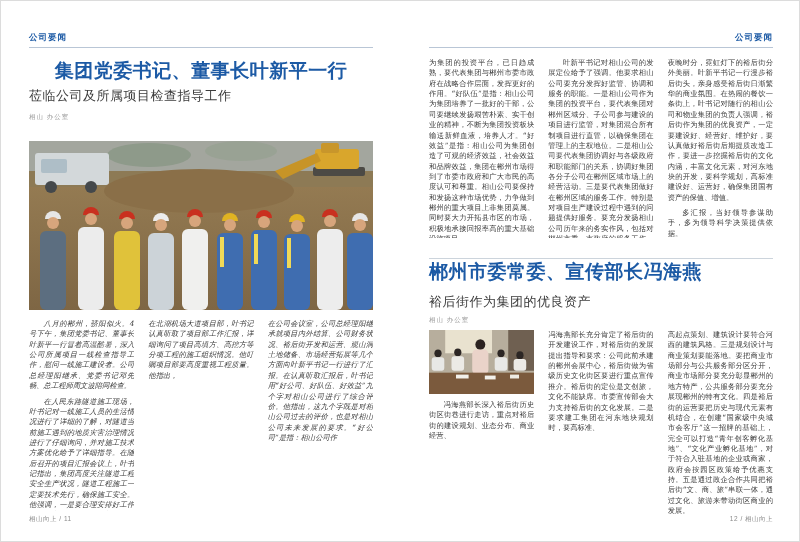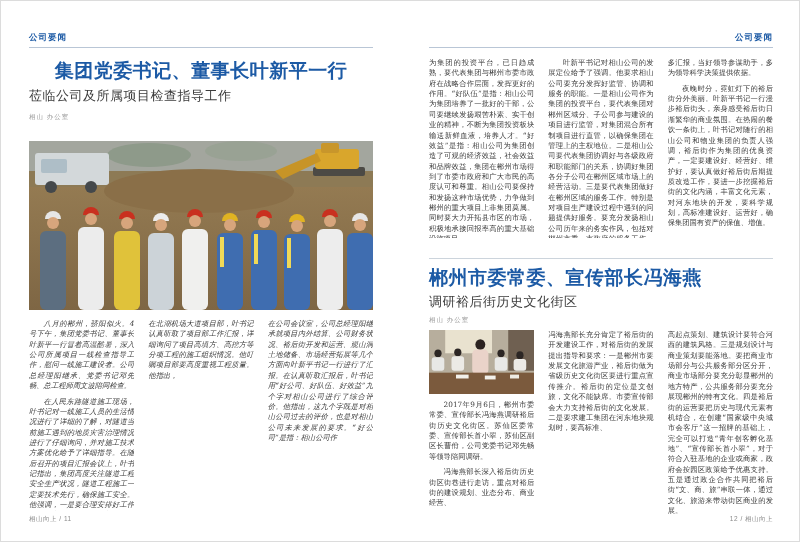--- a/index.html
+++ b/index.html
@@ -45,21 +45,21 @@
        text-align:justify;word-break:break-all;}
   .col p{margin:0 0 5px 0;text-indent:2em;}
   .col.cont p:first-child{text-indent:0;}
 
   .cols-left{top:318px;height:192px;font-style:italic;}
   .cols-r1{top:57px;height:180px;}
   .cols-r2{top:329px;height:188px;}
 
   .divider{position:absolute;top:257px;left:28px;width:344px;border-top:1px solid #ccd4dc;}
 
-  .title2{top:266px;}
+  .title2{top:260px;}
   .subtitle2{top:292px;}
   .byline2{top:315px;}
   .page.left .title{top:59px;text-align:center;}
   .page.left .subtitle{top:86px;}
   .page.left .byline{top:112px;}
 
   .footer{
     position:absolute;top:514px;font-family:"Liberation Sans","DejaVu Sans",sans-serif;
     font-size:6.5px;color:#8a8a8a;letter-spacing:0.5px;
   }
@@ -159,29 +159,29 @@
     <div class="rule"></div>
 
     <div class="cols cols-r1">
       <div class="col cont">
           <p>为集团的投资平台，已日趋成熟，要代表集团与郴州市委市政府在战略合作层面，发挥更好的作用。“好队伍”是指：相山公司为集团培养了一批好的干部，公司要继续发扬艰苦朴素、实干创业的精神，不断为集团投资板块输送新鲜血液，培养人才。“好效益”是指：相山公司为集团创造了可观的经济效益，社会效益和品牌效益，集团在郴州市场得到了市委市政府和广大市民的高度认可和尊重。相山公司要保持和发扬这种市场优势，力争做到郴州的重大项目上非集团莫属。同时要大力开拓县市区的市场，积极地承接回报率高的重大基础设施项目。</p>
         </div>
       <div class="col">
           <p>叶新平书记对相山公司的发展定位给予了强调。他要求相山公司要充分发挥好监管、协调和服务的职能。一是相山公司作为集团的投资平台，要代表集团对郴州区域分、子公司参与建设的项目进行监管，对集团混合所有制项目进行直管，以确保集团在管理上的主权地位。二是相山公司要代表集团协调好与各级政府和职能部门的关系，协调好集团各分子公司在郴州区域市场上的经营活动。三是要代表集团做好在郴州区域的服务工作。特别是对项目生产建设过程中遇到的问题提供好服务。要充分发扬相山公司历年来的务实作风，包括对郴州市委、市政府的服务工作。要多请示、</p>
         </div>
       <div class="col cont">
+          <p>夜晚时分，霓虹灯下的裕后街分外美丽。叶新平书记一行漫步裕后街头，亲身感受裕后街日渐繁华的商业氛围。在热闹的餐饮一条街上，叶书记对随行的相山公司和物业集团的负责人强调，裕后街作为集团的优良资产，一定要建设好、经营好、维护好，要认真做好裕后街后期提质改造工作，要进一步挖掘裕后街的文化内涵，丰富文化元素，对河东地块的开发，要科学规划，高标准建设好、运营好，确保集团国有资产的保值、增值。</p>
           <p>多汇报，当好领导参谋助手，多为领导科学决策提供依据。</p>
-          <p>夜晚时分，霓虹灯下的裕后街分外美丽。叶新平书记一行漫步裕后街头，亲身感受裕后街日渐繁华的商业氛围。在热闹的餐饮一条街上，叶书记对随行的相山公司和物业集团的负责人强调，裕后街作为集团的优良资产，一定要建设好、经营好、维护好，要认真做好裕后街后期提质改造工作，要进一步挖掘裕后街的文化内涵，丰富文化元素，对河东地块的开发，要科学规划，高标准建设好、运营好，确保集团国有资产的保值、增值。</p>
         </div>
     </div>
 
     <div class="divider"></div>
 
     <h1 class="title title2">郴州市委常委、宣传部长冯海燕</h1>
-    <h2 class="subtitle subtitle2">调研裕后街历史文化街区</h2>
+    <h2 class="subtitle subtitle2">裕后街作为集团的优良资产</h2>
     <div class="byline byline2">相山 办公室</div>
 
     <div class="cols cols-r2">
       <div class="col">
         <div class="photo-small">
           <svg viewBox="0 0 117 66" preserveAspectRatio="none" aria-hidden="true">
             <rect width="117" height="66" fill="#b7ae9d"></rect>
             <rect x="18" y="0" width="52" height="24" fill="#e9e2cf"></rect>
             <rect x="88" y="0" width="29" height="42" fill="#6f6051"></rect>
             <circle cx="10" cy="24" r="4" fill="#2c2624"></circle>
@@ -193,26 +193,25 @@
             <circle cx="101" cy="26" r="4" fill="#2c2624"></circle>
               <rect x="94" y="30" width="14" height="12" rx="3" fill="#eceae6"></rect>
             <circle cx="57" cy="15" r="5.5" fill="#2b2320"></circle>
             <rect x="48" y="20" width="18" height="26" rx="5" fill="#ead3c9"></rect>
             <rect x="0" y="44" width="117" height="22" fill="#7b5a3d"></rect>
             <rect x="30" y="46" width="14" height="4" fill="#f2f0ea"></rect>
             <rect x="62" y="47" width="12" height="4" fill="#f2f0ea"></rect>
             <rect x="90" y="46" width="10" height="4" fill="#efece4"></rect>
           </svg>
         </div>
-      <p>2017年9月6日，郴州市委常委、宣传部长冯海燕调研裕后街历史文化街区。苏仙区委常委、宣传部长首小翠，苏仙区副区长曹佾，公司党委书记邓先畅等领导陪同调研。</p>
           <p>冯海燕部长深入裕后街历史街区街巷进行走访，重点对裕后街的建设规划、业态分布、商业经营、</p>
         </div>
       <div class="col cont">
-          <p>冯海燕部长充分肯定了裕后街的开发建设工作，对裕后街的发展提出指导和要求：一是郴州市要发展文化旅游产业，裕后街做为省级历史文化街区要进行重点宣传推介。裕后街的定位是文创旅，文化不能缺席。市委宣传部会大力支持裕后街的文化发展。二是要求建工集团在河东地块规划时，要高标准、</p>
-        </div>
-      <div class="col cont">
-          <p>高起点策划、建筑设计要符合河西的建筑风格。三是规划设计与商业策划要能落地。要把商业市场部分与公共服务部分区分开，商业市场部分要充分彰显郴州的地方特产，公共服务部分要充分展现郴州的特有文化。四是裕后街的运营要把历史与现代元素有机结合，在创建“国家级中央城市会客厅”这一招牌的基础上，完全可以打造“青年创客孵化基地”、“宣传部长首小翠”，对于符合入驻基地的企业或商家，政府会按园区政策给予优惠支持。五是通过政企合作共同把裕后街“文、商、旅”串联一体，通过文化、旅游来带动街区商业的发展。</p>
+          <p>冯海燕部长充分肯定了裕后街的开发建设工作，对裕后街的发展提出指导和要求：公司此前承建的郴州会展中心，裕后街做为省级历史文化街区要进行重点宣传推介。裕后街的定位是文创旅，文化不能缺席。市委宣传部会大力支持裕后街的文化发展。二是要求建工集团在河东地块规划时，要高标准、</p>
+        </div>
+      <div class="col cont">
+          <p>高起点策划、建筑设计要符合河西的建筑风格。三是规划设计与商业策划要能落地。要把商业市场部分与公共服务部分区分开，商业市场部分要充分彰显郴州的地方特产，公共服务部分要充分展现郴州的特有文化。四是裕后街的运营要把历史与现代元素有机结合，在创建“国家级中央城市会客厅”这一招牌的基础上，完全可以打造“青年创客孵化基地”、“文化产业孵化基地”，对于符合入驻基地的企业或商家，政府会按园区政策给予优惠支持。五是通过政企合作共同把裕后街“文、商、旅”串联一体，通过文化、旅游来带动街区商业的发展。</p>
         </div>
     </div>
 
     <div class="footer">12 / 相山向上</div>
   </section>
 </div>
 
 </body></html>

